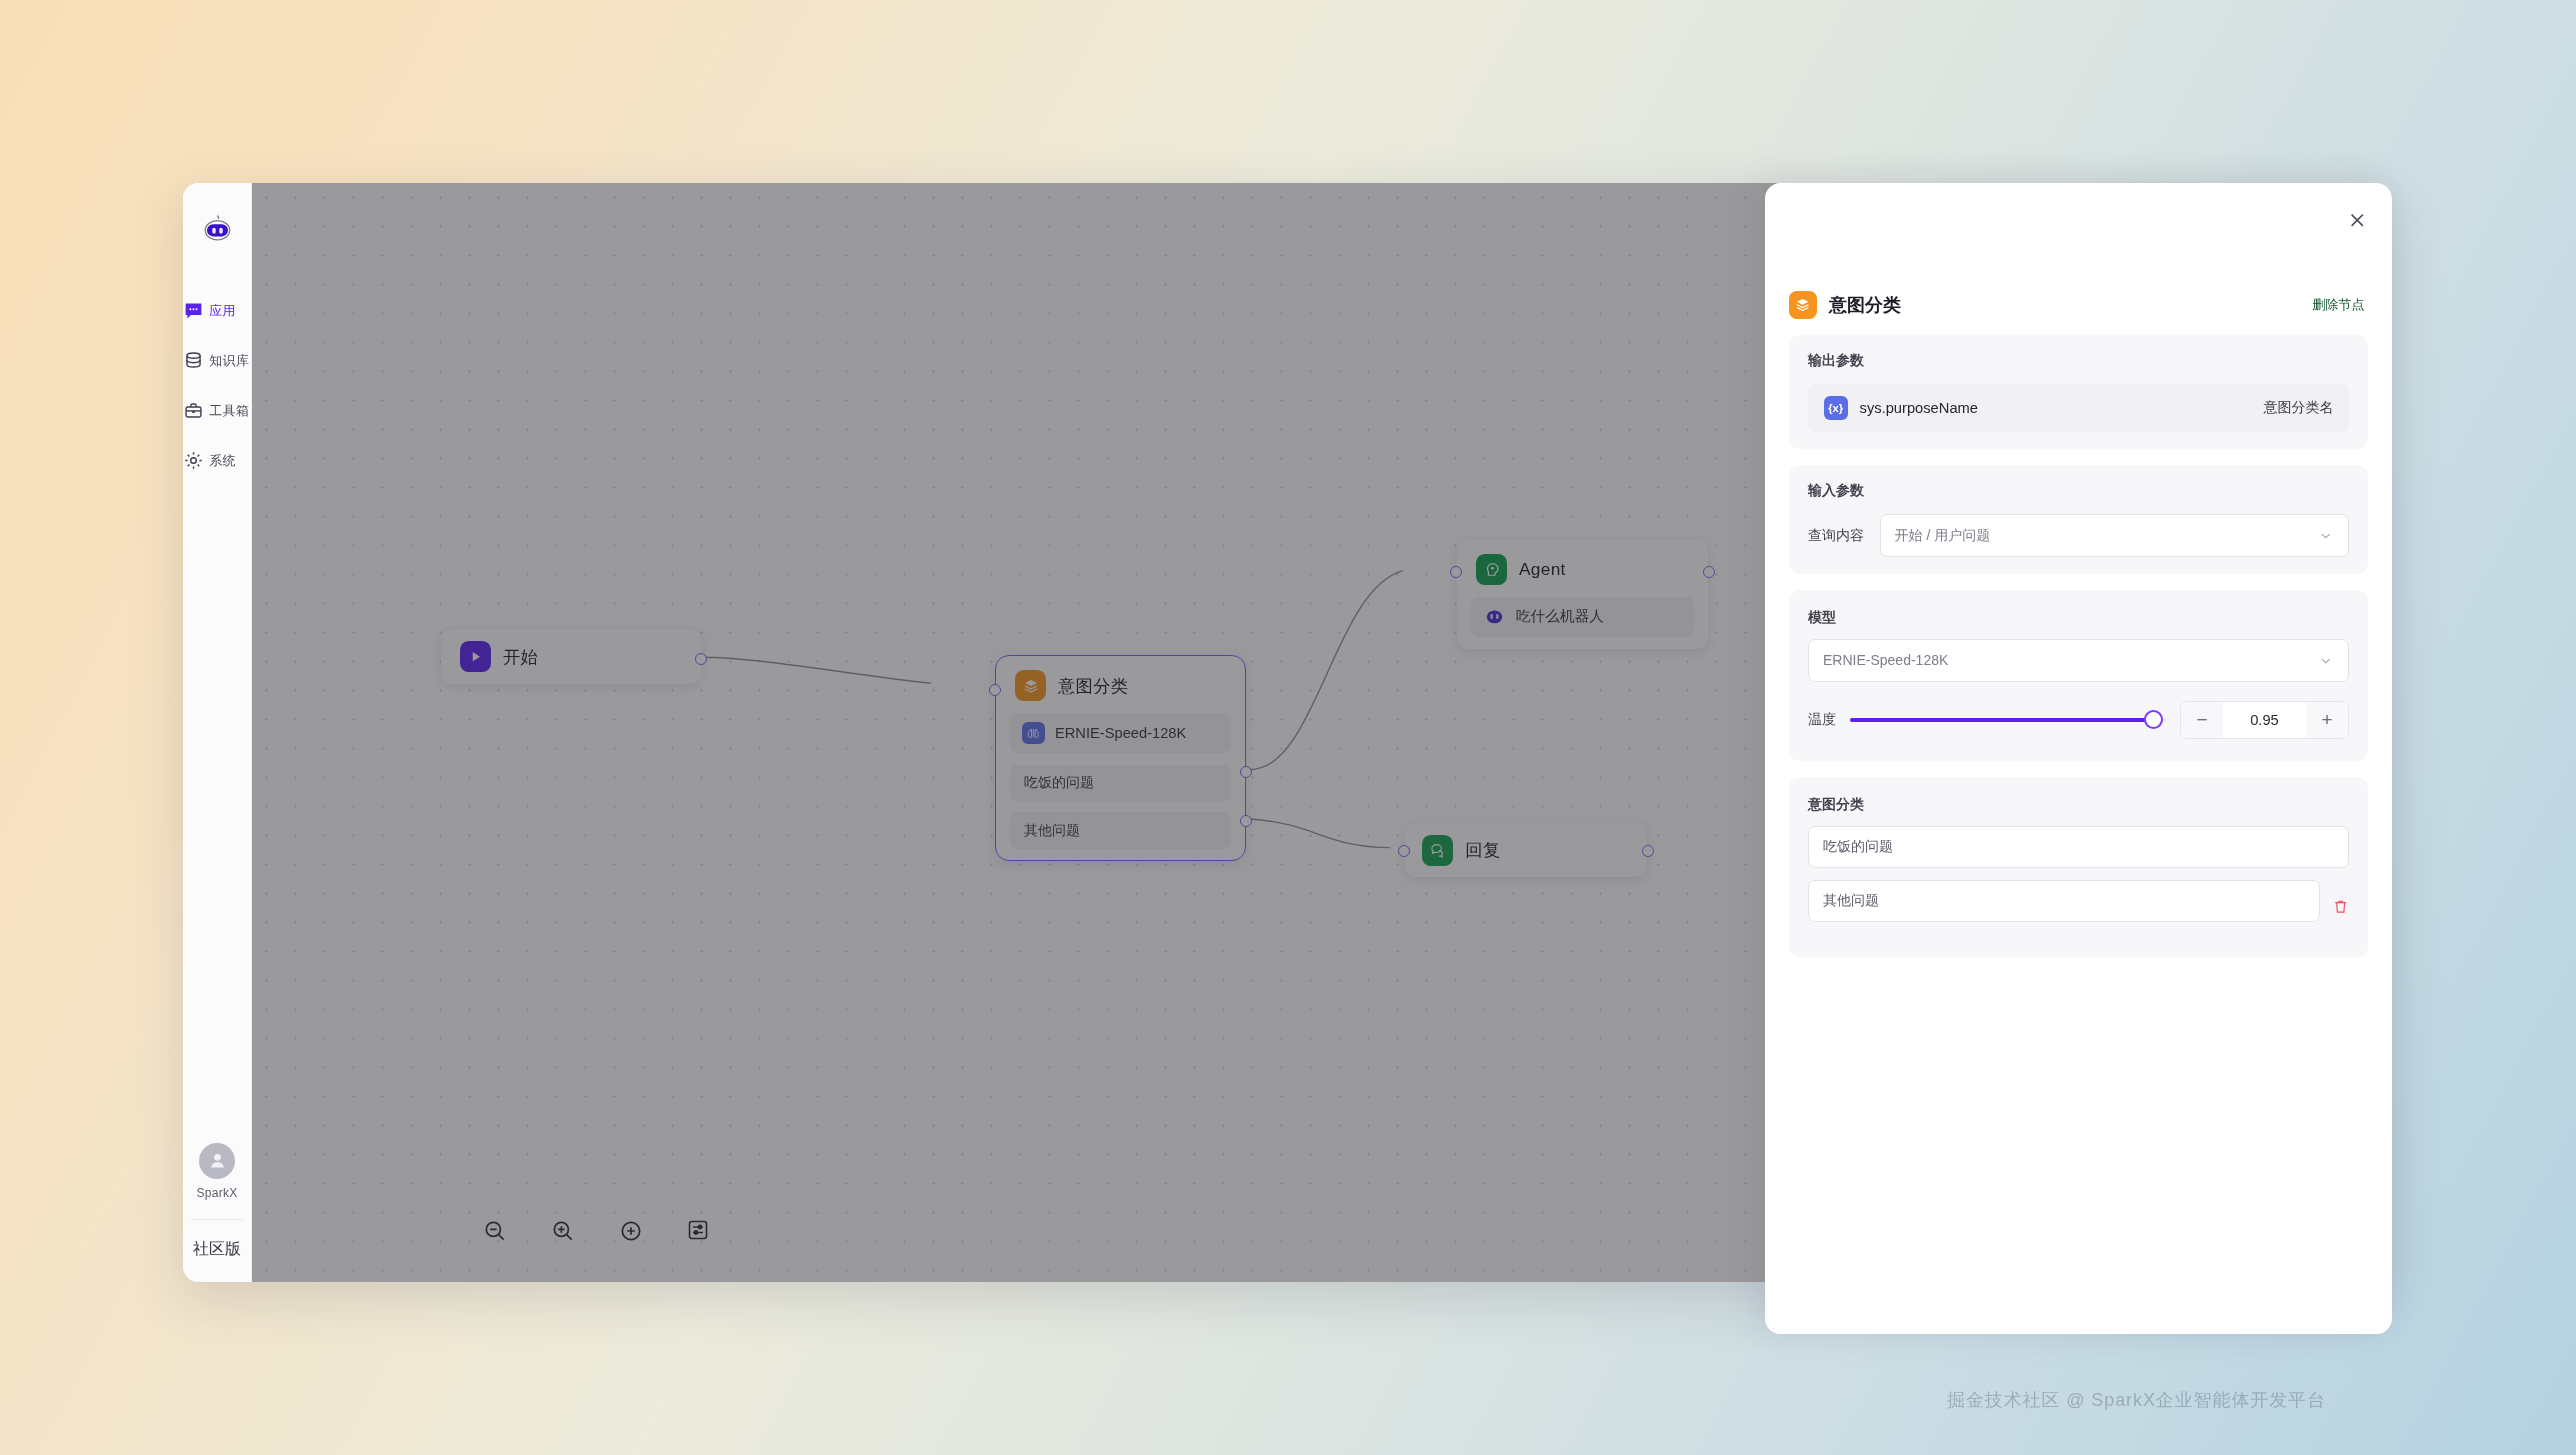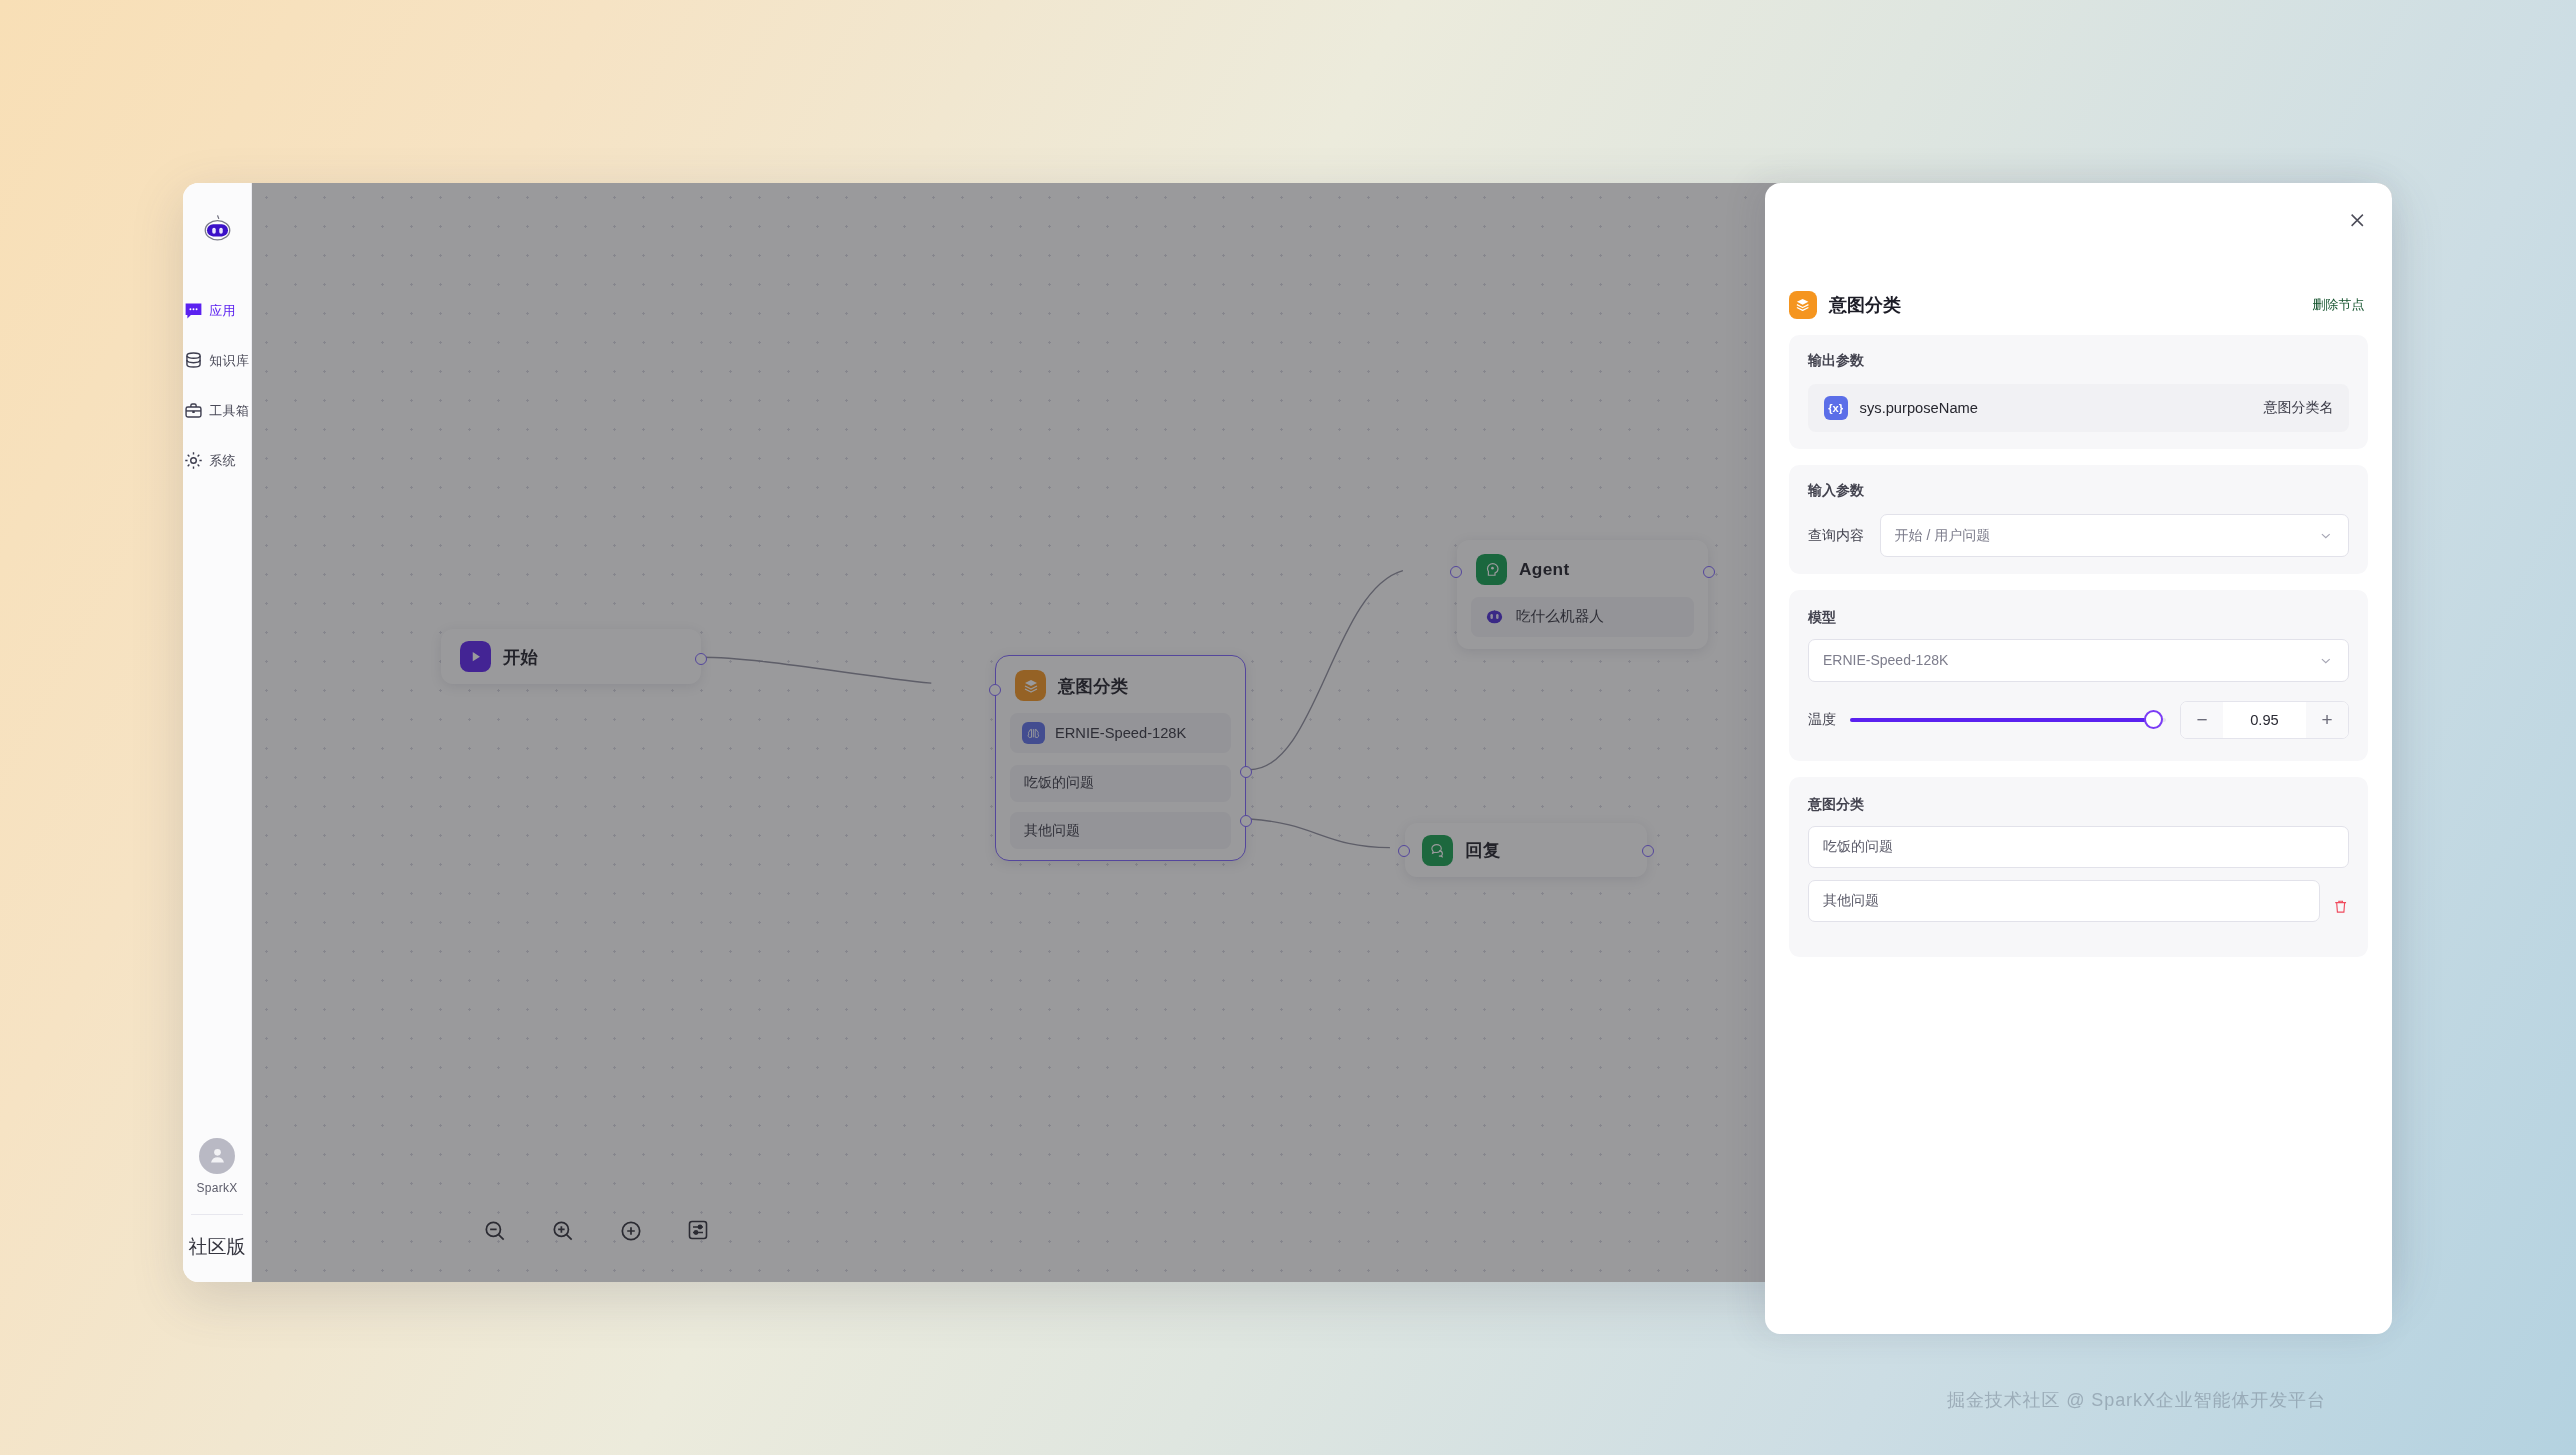--- a/index.html
+++ b/index.html
@@ -31,39 +31,39 @@
   .nav-item .lbl{ font-size:13px; color:#4a4a58; letter-spacing:0.4px;}
   .nav-item.active .ico{ color:#5b21f0;}
   .nav-item.active .lbl{ color:#5b21f0;}
   .side-bottom{ margin-top:auto; width:100%; display:flex; flex-direction:column; align-items:center;}
   .avatar{
     width:36px;height:36px;border-radius:50%;background:#b9b9c4;
     display:flex;align-items:center;justify-content:center;color:#f2f2f5;
   }
   .side-user{ font-size:12px;color:#5d5d6b; margin-top:7px; letter-spacing:0.3px;}
   .side-div{ width:52px;height:0.9px;background:#e7e7ee;margin:19px 0 0 0;}
-  .side-edition{ font-size:19px;color:#35353f; margin:19px 0 22.5px 0;}
+  .side-edition{ font-size:16px;color:#35353f; margin:19px 0 22.5px 0;}
 
   
   #canvas{
     position:absolute; left:69px; top:0; right:0; height:100%;
     background:#ffffff;
     background-image:
       radial-gradient(circle, #d9d9e2 1.2px, transparent 1.3px);
     background-size:29px 29px;
     overflow:hidden;
   }
   #canvas-dim{ position:absolute; inset:0; background:rgba(40,40,44,.47); pointer-events:none;}
 
   
   .node{ position:absolute; background:#fff; border-radius:12px;
          box-shadow:0 2.6px 12px rgba(40,40,70,.12); padding:0; }
   .node-head{ display:flex; align-items:center; gap:12px; padding:14px 19px 12px 19px;}
   .node-ico{ width:31px;height:31px;border-radius:8.7px; display:flex;align-items:center;justify-content:center; flex:0 0 auto;}
-  .node-title{ font-size:17.3px; font-weight:700; color:#1d1d26; letter-spacing:0.3px;}
+  .node-title{ font-size:17.3px; font-weight:400; color:#1d1d26; letter-spacing:0.3px;}
   .node-sub{ margin:0 14px 12px 14px; background:#f4f4f7; border-radius:7.8px;
              display:flex; align-items:center; gap:10.4px; padding:8.7px 12px; }
   .node-sub .mini{ width:22.5px;height:22.5px;border-radius:6px;display:flex;align-items:center;justify-content:center;flex:0 0 auto;}
   .node-sub .mtxt{ font-size:14.7px; color:#33333f;}
   .node-branch{ margin:0 14px 10.4px 14px; background:#f4f4f7; border-radius:7.8px; padding:9.5px 14px;
                 font-size:14px; color:#3a3a47;}
 
   #node-start{ left:189px; top:446px; width:260px; height:55px;
                display:flex; align-items:center; }
   #node-start .node-head{ padding:0 19px; }

